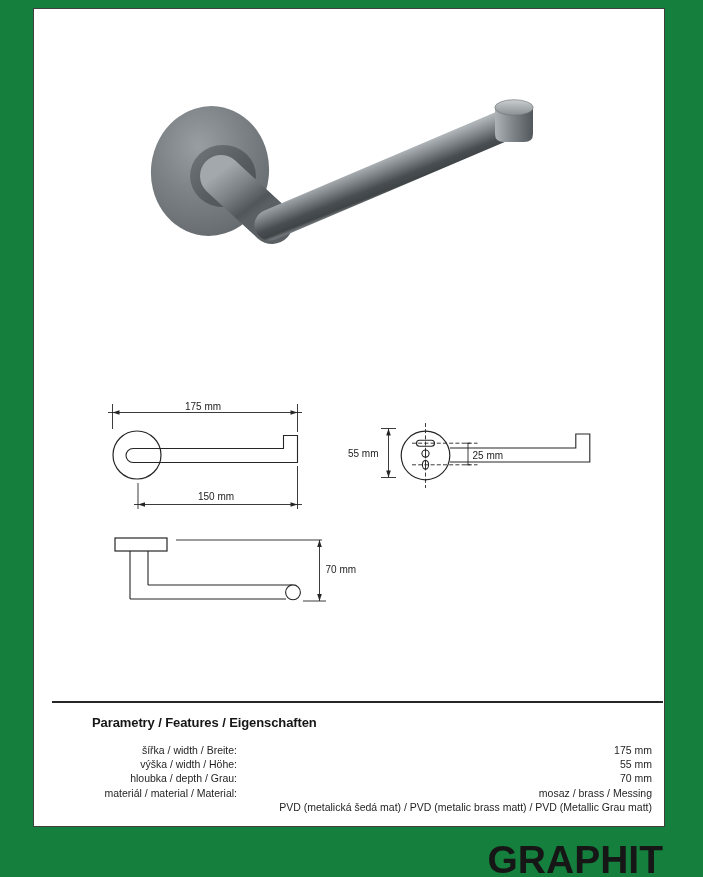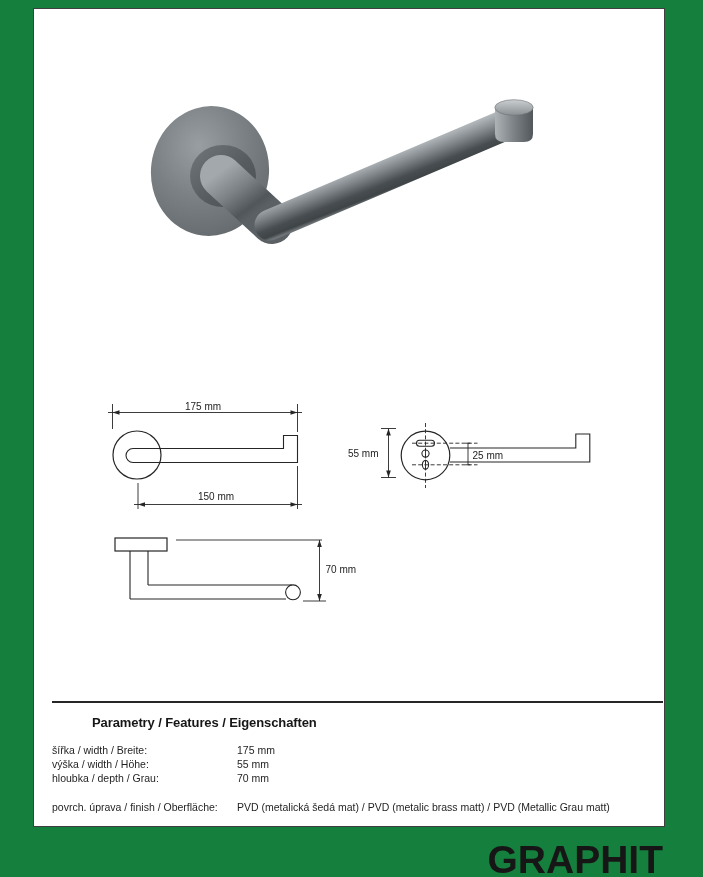--- a/index.html
+++ b/index.html
@@ -12,21 +12,21 @@
     border:1px solid #3f3f3f;background:#ffffff;
   }
   .layer{position:absolute;left:0;top:0;width:703px;height:877px;}
   .divider{
     position:absolute;left:52px;top:701px;width:611px;height:2px;background:#262626;
   }
   .spec-heading{
     position:absolute;left:52px;top:715px;
     font-size:13px;font-weight:bold;letter-spacing:-0.1px;color:#161616;margin-left:40px;
   }
-  .spec-rows{position:absolute;left:52px;top:743px;width:600px;}
+  .spec-rows{position:absolute;left:52px;top:743px;width:600px;text-align:right;}
   .spec-row{display:flex;height:14.2px;line-height:14.2px;font-size:10.5px;color:#1f1f1f;}
   .spec-label{width:185px;flex:0 0 185px;}
   .spec-value{flex:1;}
   .brand{
     position:absolute;right:40px;top:838px;
     font-size:39px;font-weight:bold;color:#161616;letter-spacing:0px;
   }
   svg text{
     font-family:"Liberation Sans",sans-serif;font-size:10px;fill:#1d1d1d;
   }
@@ -172,22 +172,23 @@
     </div>
     <div class="spec-row">
       <div class="spec-label">výška / width / Höhe:</div>
       <div class="spec-value">55 mm</div>
     </div>
     <div class="spec-row">
       <div class="spec-label">hloubka / depth / Grau:</div>
       <div class="spec-value">70 mm</div>
     </div>
     <div class="spec-row">
+      <div class="spec-label">materiál / material / Material:</div>
+      <div class="spec-value">mosaz / brass / Messing</div>
     </div>
     <div class="spec-row">
-      <div class="spec-label">povrch. úprava / finish / Oberfläche:</div>
       <div class="spec-value">PVD (metalická šedá mat) / PVD (metalic brass matt) / PVD (Metallic Grau matt)</div>
     </div>
   </div>
 
   <div class="brand">GRAPHIT</div>
 
 </div>
 
 </body></html>

